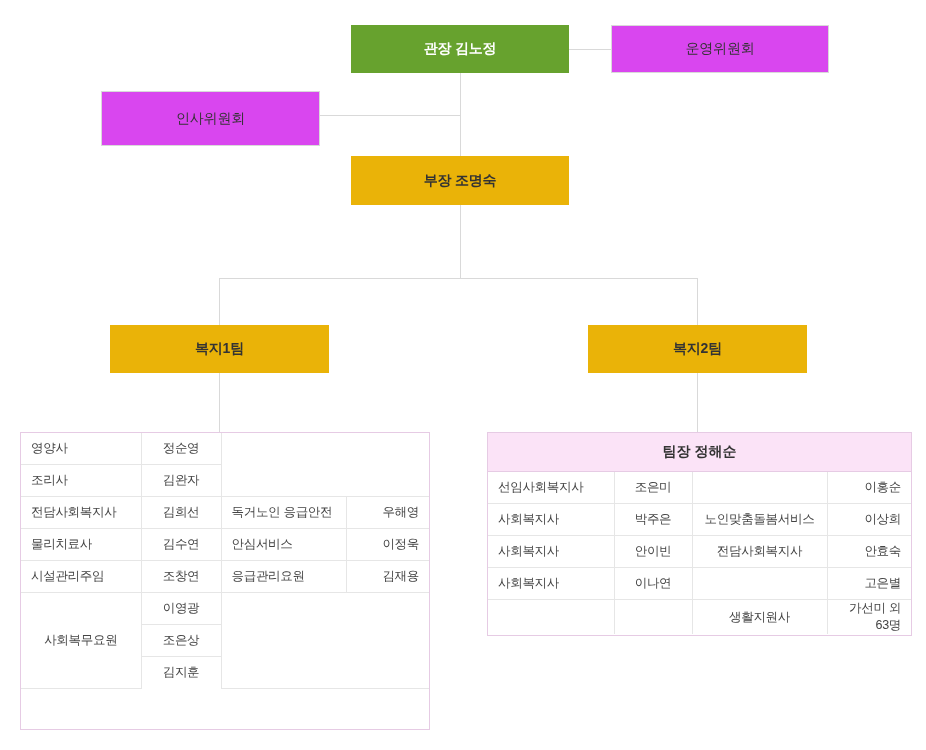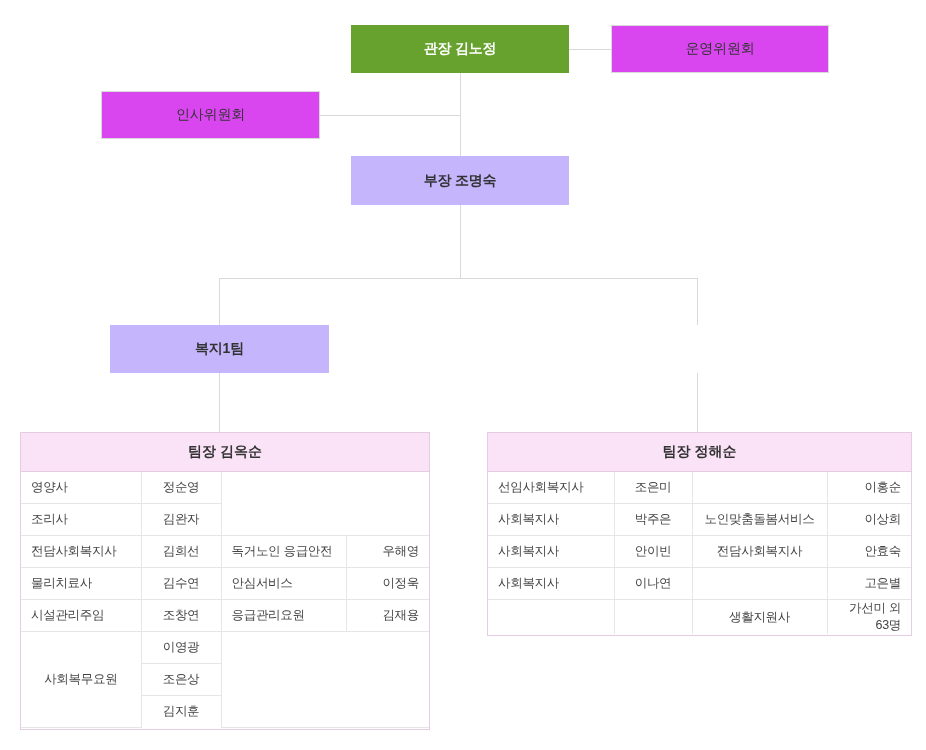--- a/index.html
+++ b/index.html
@@ -43,21 +43,21 @@
     background: #67a22e;
     color: #ffffff;
     font-weight: bold;
   }
   .box-plain {
     background: #d946ef;
     border: 1px solid #d9d9d9;
     color: #333333;
   }
   .box-light {
-    background: #c4b5fd;
+    background: #eab308;
     color: #333333;
     font-weight: bold;
   }
 
   
   .team-panel {
     position: absolute;
     box-sizing: border-box;
     border: 1px solid #e6cbe4;
     background: #ffffff;
@@ -125,37 +125,37 @@
   <div class="line v" style="left:697px; top:373px; height:60px;"></div>
 
   <div class="box box-dark" style="left:351px; top:25px; width:218px; height:48px;">
     <span>관장 김노정</span>
   </div>
 
   <div class="box box-plain" style="left:611px; top:25px; width:218px; height:48px;">
     <span>운영위원회</span>
   </div>
 
-  <div class="box box-plain" style="left:101px; top:91px; width:219px; height:48px;">
+  <div class="box box-plain" style="left:101px; top:91px; width:219px; height:55px;">
     <span>인사위원회</span>
   </div>
 
   <div class="box box-light" style="left:351px; top:156px; width:218px; height:49px;">
     <span>부장 조명숙</span>
   </div>
 
   <div class="box box-light" style="left:110px; top:325px; width:219px; height:48px;">
     <span>복지1팀</span>
   </div>
 
+  <div class="box box-light" style="left:588px; top:325px; width:219px; height:48px;">
+    <span>복지2팀</span>
+  </div>
 
   <div class="team-panel" style="left:20px; top:432px; width:410px; height:298px;">
-    <div class="team-head">
-      <span>팀장 김옥순</span>
-    </div>
     <table class="team">
       <colgroup>
         <col style="width:120px">
         <col style="width:80px">
         <col style="width:125px">
         <col style="width:83px">
       </colgroup>
       <tbody>
         <tr>
           <td class="role no-left no-top">영양사</td>

